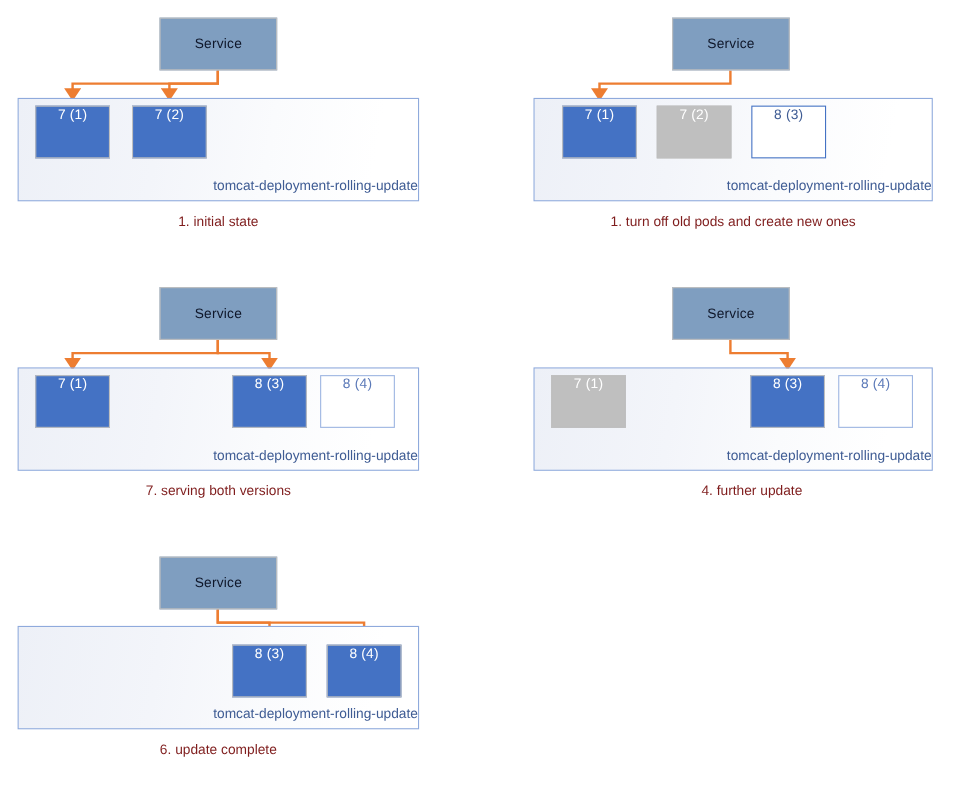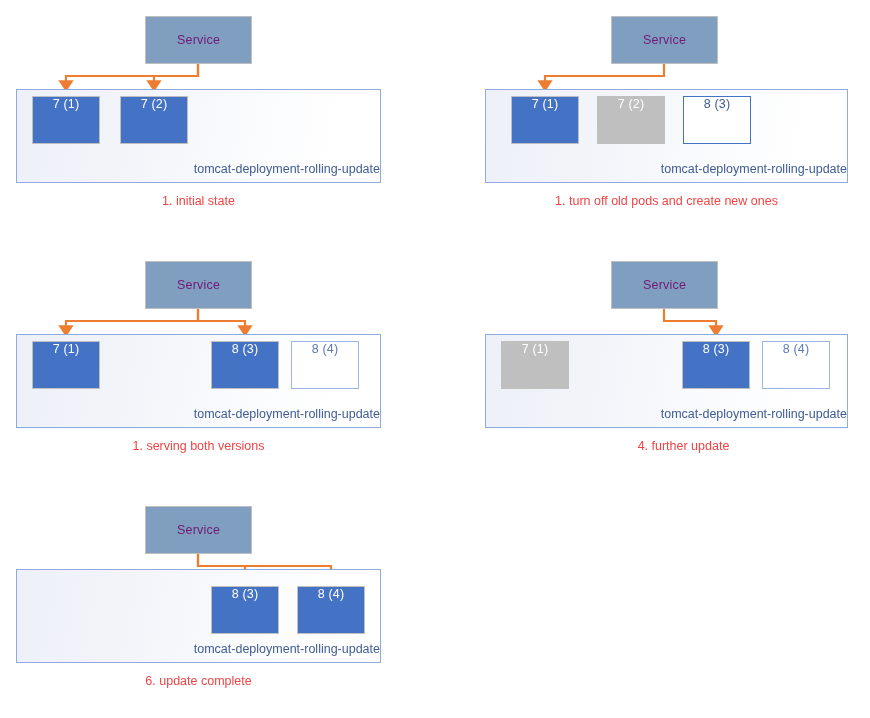--- a/index.html
+++ b/index.html
@@ -25,21 +25,21 @@
   .panel {
     position: absolute;
   }
 
   
   .service-box {
     position: absolute;
     background: #7F9EC0;
     border: 1px solid #BFBFBF;
     box-sizing: border-box;
-    color: #701a75;
+    color: #0f172a;
     font-size: 12.5px;
     display: flex;
     align-items: center;
     justify-content: center;
     letter-spacing: .2px;
   }
 
   
   .deployment {
     position: absolute;
@@ -86,21 +86,21 @@
   .pod.outline-light {
     background: #ffffff;
     border: 1px solid #9DB5E2;
     color: #5B79B8;
   }
 
   
   .caption {
     position: absolute;
     text-align: center;
-    color: #ef4444;
+    color: #7f1d1d;
     font-size: 12.5px;
     white-space: nowrap;
   }
 
   
   .connector {
     position: absolute;
     left: 0;
     top: 0;
     width: 870px;
@@ -197,21 +197,21 @@
     <div class="pod blue" style="left:32px; top:341px; width:68px; height:48px;">
       <span>7 (1)</span>
     </div>
     <div class="pod blue" style="left:211px; top:341px; width:68px; height:48px;">
       <span>8 (3)</span>
     </div>
     <div class="pod outline-light" style="left:291px; top:341px; width:68px; height:48px;">
       <span>8 (4)</span>
     </div>
 
-    <div class="caption" style="left:16px; top:439px; width:365px;">1. serving both versions</div>
+    <div class="caption" style="left:16px; top:439px; width:365px;">7. serving both versions</div>
   </div>
 
   <div class="panel">
     <div class="service-box" style="left:611px; top:261px; width:107px; height:48px;">
       <span>Service</span>
     </div>
 
     <div class="deployment" style="left:485px; top:334px; width:363px; height:94px;">
       <div class="deployment-label">tomcat-deployment-rolling-update</div>
     </div>

